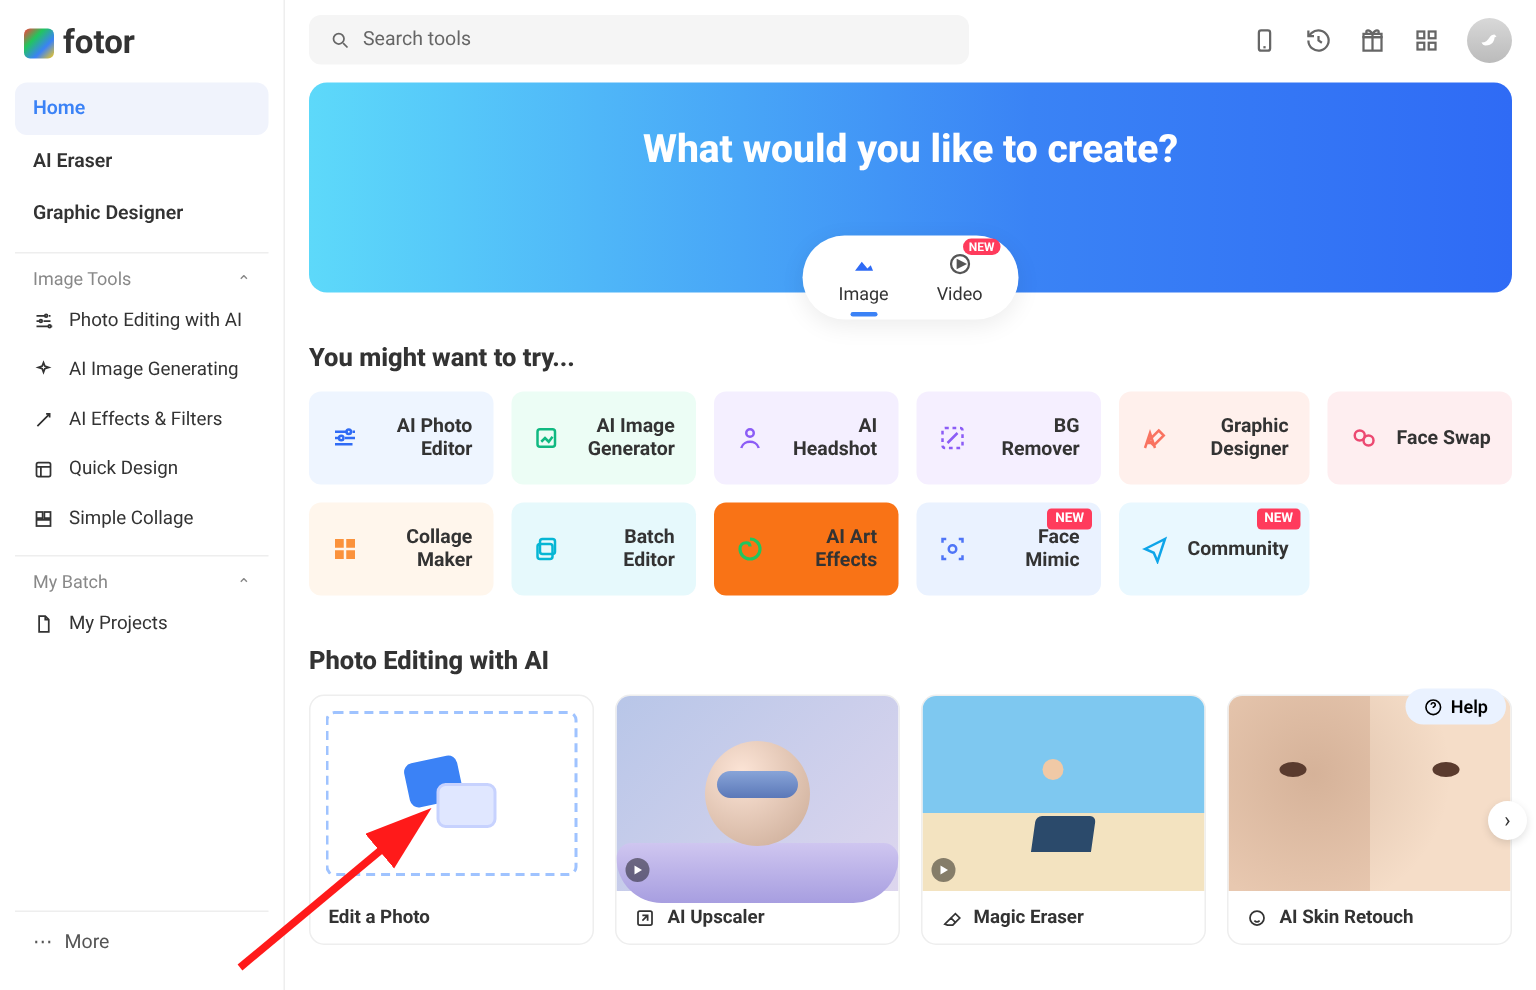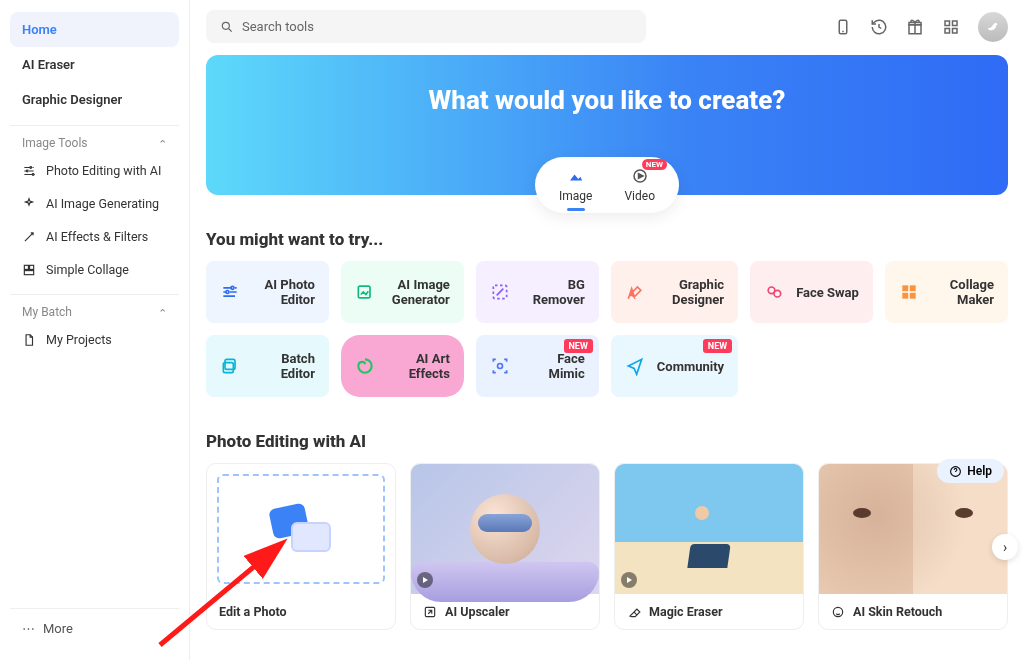--- a/index.html
+++ b/index.html
@@ -45,21 +45,21 @@
 .try-card.pur2  { background:#f5efff; }
 .try-card.pur2 .cicon { color:#8b5cf6; }
 .try-card.pink  { background:#fff0ec; }
 .try-card.pink .cicon { color:#f97360; }
 .try-card.pink2 { background:#feeef0; }
 .try-card.pink2 .cicon { color:#ec4971; }
 .try-card.orange{ background:#fff6ec; }
 .try-card.orange .cicon { color:#fb923c; }
 .try-card.cyan  { background:#e6f9fc; }
 .try-card.cyan .cicon { color:#06b6d4; }
-.try-card.lgreen{ background:#f9a8d4;border-radius:19px; }
+.try-card.lgreen{ background:#f97316; }
 .try-card.lgreen .cicon { color:#22c55e; }
 .try-card.lblue { background:#eaf2ff; }
 .try-card.lblue .cicon { color:#4f75f7; }
 .try-card.sky   { background:#e9f8ff; }
 .try-card.sky .cicon { color:#0ea5e9; }
 .new-tag { position:absolute; top:4px; right:6px; background:#ff3b5c; color:#fff; font-size:9px; font-weight:700; padding:2px 5px; border-radius:3px; }
 
 .feature-row { display: grid; grid-template-columns: repeat(4, 1fr); gap: 14px; position: relative; }
 .feature-card { border: 1px solid #eee; border-radius: 10px; overflow: hidden; cursor: pointer;}
 .feature-thumb { height: 130px; display: flex; align-items: center; justify-content: center; position: relative; }
@@ -94,20 +94,24 @@
 .skin-face { width:100%; height:100%; position:relative; }
 .skin-face::before { content:''; position:absolute; inset:0; background: radial-gradient(circle at 30% 40%, rgba(139,90,60,.2), transparent 60%);}
 .skin-eye { position:absolute; top:44px; width:18px; height:10px; border-radius:50%; background:#5a3b2e;}
 .skin-eye.l{left:34px;} .skin-eye.r{right:34px;}
 </style>
 </head>
 <body>
 
 <div class="app">
   <aside class="sidebar">
+    <div class="logo">
+      <span class="logo-mark"></span>
+      <span>fotor</span>
+    </div>
 
     <div class="nav-item active">Home</div>
     <div class="nav-item">AI Eraser</div>
     <div class="nav-item">Graphic Designer</div>
 
     <div class="section-head">
       <span>Image Tools</span>
       <span class="chev">⌄</span>
     </div>
     <div class="side-sub">
@@ -129,20 +133,29 @@
     </span>
         <span>AI Image Generating</span>
       </div>
     <div class="side-sub">
         <span class="sicon">
       <svg viewBox="0 0 24 24" width="14" height="14" fill="none" stroke="currentColor" stroke-width="2">
             <path d="M5 19L19 5M15 5h4v4"></path>
           </svg>
     </span>
         <span>AI Effects &amp; Filters</span>
+      </div>
+    <div class="side-sub">
+        <span class="sicon">
+      <svg viewBox="0 0 24 24" width="14" height="14" fill="none" stroke="currentColor" stroke-width="2">
+            <rect x="4" y="4" width="16" height="16" rx="2"></rect>
+            <path d="M4 9h16M9 9v11"></path>
+          </svg>
+    </span>
+        <span>Quick Design</span>
       </div>
     <div class="side-sub">
         <span class="sicon">
       <svg viewBox="0 0 24 24" width="14" height="14" fill="none" stroke="currentColor" stroke-width="2">
             <rect x="4" y="4" width="7" height="7"></rect>
             <rect x="13" y="4" width="7" height="7"></rect>
             <rect x="4" y="13" width="16" height="7"></rect>
           </svg>
     </span>
         <span>Simple Collage</span>
@@ -239,20 +252,29 @@
         </div>
       <div class="try-card green">
           <span class="cicon">
             <svg viewBox="0 0 24 24" width="20" height="20" fill="none" stroke="currentColor" stroke-width="2">
               <rect x="4" y="5" width="14" height="14" rx="2"></rect>
               <path d="M7 15l3-3 3 3 3-4"></path>
             </svg>
           </span>
           <span>AI Image Generator</span>
         </div>
+      <div class="try-card purple">
+          <span class="cicon">
+            <svg viewBox="0 0 24 24" width="20" height="20" fill="none" stroke="currentColor" stroke-width="2">
+              <circle cx="12" cy="8" r="3"></circle>
+              <path d="M5 20c1-4 5-5 7-5s6 1 7 5"></path>
+            </svg>
+          </span>
+          <span>AI Headshot</span>
+        </div>
       <div class="try-card pur2">
           <span class="cicon">
             <svg viewBox="0 0 24 24" width="20" height="20" fill="none" stroke="currentColor" stroke-width="2">
               <rect x="4" y="4" width="16" height="16" rx="2" stroke-dasharray="3 3"></rect>
               <path d="M8 16l8-8"></path>
             </svg>
           </span>
           <span>BG Remover</span>
         </div>
       <div class="try-card pink">

